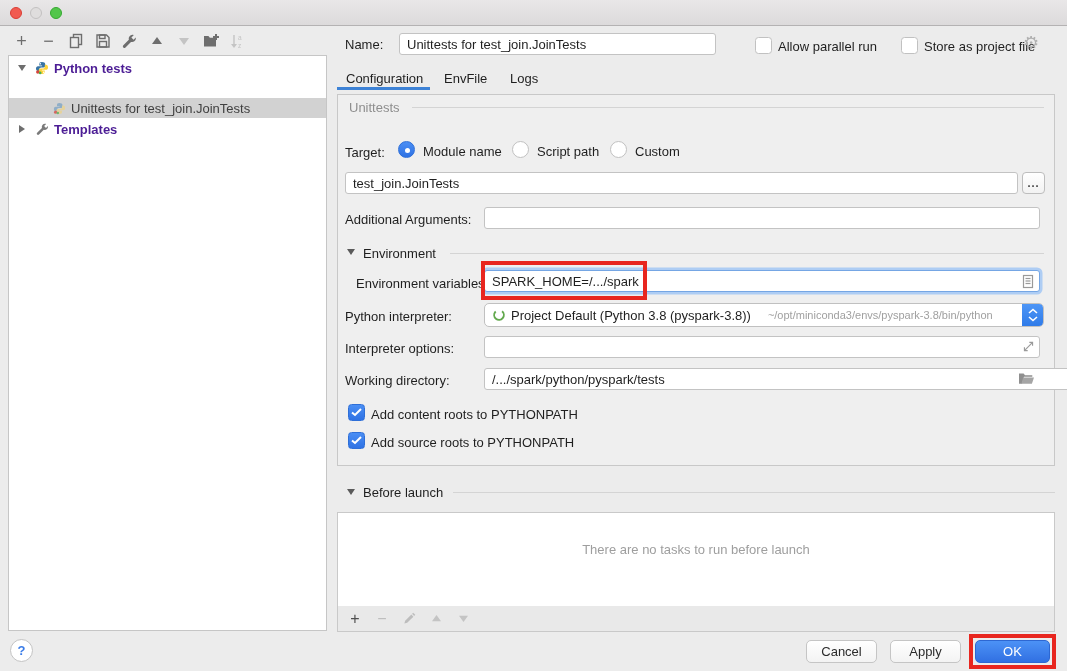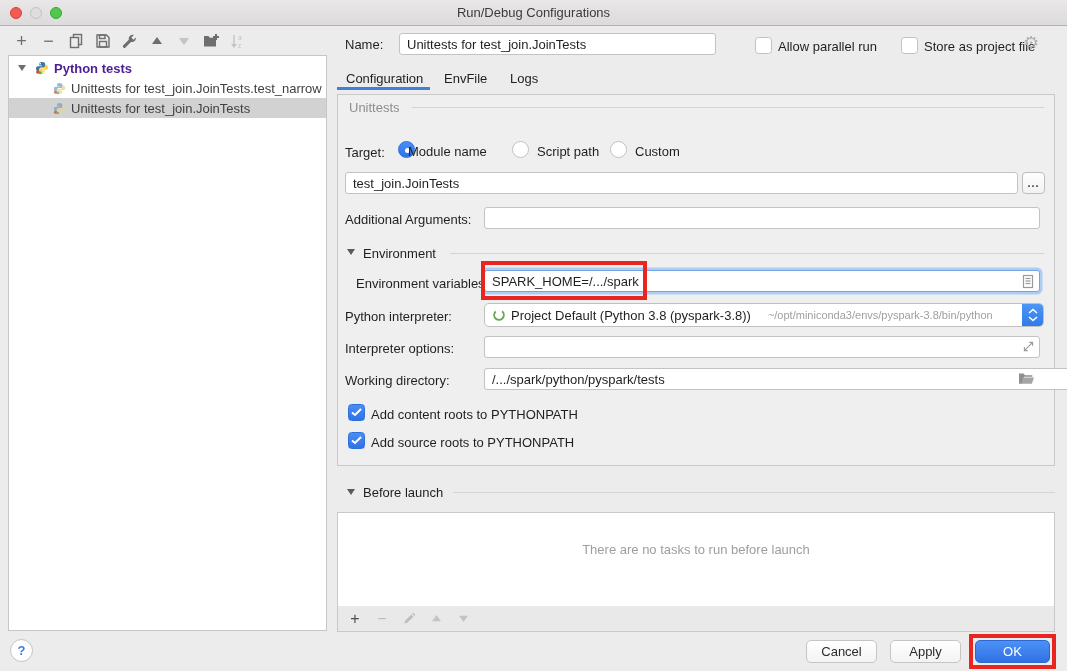--- a/index.html
+++ b/index.html
@@ -65,21 +65,20 @@
 
   .help-btn { position:absolute; left:10px; top:639px; width:23px; height:23px; border-radius:50%; background:#fff; border:1px solid #c3c3c3; color:#3a7ce8; font-weight:bold; display:flex; align-items:center; justify-content:center; font-size:13px; }
 </style>
 </head>
 <body>
 
 <div class="titlebar">
   <span class="tl red"></span>
   <span class="tl gray"></span>
   <span class="tl green"></span>
-  <div class="title">Run/Debug Configurations</div>
 </div>
 
 <div class="sb-toolbar">
   <span class="tb-ic" style="font-size:18px;">+</span>
   <span class="tb-ic" style="font-size:18px;">−</span>
   <span class="tb-ic">
     <svg width="16" height="16" viewBox="0 0 16 16">
         <rect x="5.5" y="1.5" width="8" height="10" fill="none" stroke="#6e6e6e" stroke-width="1.4"></rect>
         <rect x="2.5" y="4.5" width="8" height="10" fill="#ececec" stroke="#6e6e6e" stroke-width="1.4"></rect>
       </svg>
@@ -130,42 +129,40 @@
           <path d="M7.9 1.2c-2.3 0-3 1-3 2.4v1.6h3.2v.7H3.4c-1.4 0-2.3 1.1-2.3 2.8 0 1.8.9 2.9 2.3 2.9h1.4V9.8c0-1.3 1.1-2.4 2.4-2.4h2.5c1.2 0 2-.8 2-2V3.6c0-1.4-1.5-2.4-3.8-2.4z" fill="#3874a4"></path>
           <circle cx="6.1" cy="3.1" r=".8" fill="#fff"></circle>
           <path d="M8.1 14.8c2.3 0 3-1 3-2.4v-1.6H7.9v-.7h4.7c1.4 0 2.3-1.1 2.3-2.8 0-1.8-.9-2.9-2.3-2.9h-1.4v1.8c0 1.3-1.1 2.4-2.4 2.4H6.3c-1.2 0-2 .8-2 2v1.8c0 1.4 1.5 2.4 3.8 2.4z" fill="#ffd43b"></path>
           <circle cx="9.9" cy="12.9" r=".8" fill="#fff"></circle>
           <circle cx="3.2" cy="12.6" r="2" fill="#d6443c"></circle>
           <circle cx="5.9" cy="13.6" r="1.6" fill="#4caf50"></circle>
         </svg>
     </span>
     <span class="tree-label bold">Python tests</span>
   </div>
-  <div class="tree-row" style="top:22px;">
-    <span style="margin-left:44px;display:flex;opacity:.75;">
-      <svg width="13" height="13" viewBox="0 0 16 16">
-          <path d="M7.9 1.2c-2.3 0-3 1-3 2.4v1.6h3.2v.7H3.4c-1.4 0-2.3 1.1-2.3 2.8 0 1.8.9 2.9 2.3 2.9h1.4V9.8c0-1.3 1.1-2.4 2.4-2.4h2.5c1.2 0 2-.8 2-2V3.6c0-1.4-1.5-2.4-3.8-2.4z" fill="#7ba3c4"></path>
-          <path d="M8.1 14.8c2.3 0 3-1 3-2.4v-1.6H7.9v-.7h4.7c1.4 0 2.3-1.1 2.3-2.8 0-1.8-.9-2.9-2.3-2.9h-1.4v1.8c0 1.3-1.1 2.4-2.4 2.4H6.3c-1.2 0-2 .8-2 2v1.8c0 1.4 1.5 2.4 3.8 2.4z" fill="#ecd28a"></path>
-          <circle cx="3.2" cy="12.6" r="2" fill="#d6443c"></circle>
-          <circle cx="5.9" cy="13.6" r="1.6" fill="#4caf50"></circle>
-        </svg>
-    </span>
-    <span class="tree-label" style="color:#3f3f3f;">Unittests for test_join.JoinTests.test_narrow</span>
-  </div>
   <div class="tree-row sel" style="top:42px;">
     <span style="margin-left:44px;display:flex;opacity:.75;">
       <svg width="13" height="13" viewBox="0 0 16 16">
           <path d="M7.9 1.2c-2.3 0-3 1-3 2.4v1.6h3.2v.7H3.4c-1.4 0-2.3 1.1-2.3 2.8 0 1.8.9 2.9 2.3 2.9h1.4V9.8c0-1.3 1.1-2.4 2.4-2.4h2.5c1.2 0 2-.8 2-2V3.6c0-1.4-1.5-2.4-3.8-2.4z" fill="#7ba3c4"></path>
           <path d="M8.1 14.8c2.3 0 3-1 3-2.4v-1.6H7.9v-.7h4.7c1.4 0 2.3-1.1 2.3-2.8 0-1.8-.9-2.9-2.3-2.9h-1.4v1.8c0 1.3-1.1 2.4-2.4 2.4H6.3c-1.2 0-2 .8-2 2v1.8c0 1.4 1.5 2.4 3.8 2.4z" fill="#ecd28a"></path>
           <circle cx="3.2" cy="12.6" r="2" fill="#d6443c"></circle>
           <circle cx="5.9" cy="13.6" r="1.6" fill="#4caf50"></circle>
         </svg>
     </span>
     <span class="tree-label" style="color:#3f3f3f;">Unittests for test_join.JoinTests</span>
   </div>
+  <div class="tree-row" style="top:63px;">
+    <span style="margin-left:10px;" class="tri-right"></span>
+    <span style="margin-left:11px;display:flex;">
+      <svg width="13" height="13" viewBox="0 0 16 16">
+          <path fill="#7a7a7a" d="M14.8 4.6a4 4 0 0 1-5.2 3.8l-5.9 5.9a1.6 1.6 0 0 1-2.3-2.3l5.9-5.9A4 4 0 0 1 11.1.9c.5 0 1 .1 1.4.3L10 3.7l2.3 2.3 2.4-2.4c.1.3.1.6.1 1z"></path>
+        </svg>
+    </span>
+    <span class="tree-label bold">Templates</span>
+  </div>
 </div>
 
 <span class="lbl" style="left:345px; top:37px;">Name:</span>
 <input class="field" style="left: 399px; top: 33px; width: 317px;" value="Unittests for test_join.JoinTests">
 <span class="cb" style="left:755px; top:37px;"></span>
 <span class="lbl" style="left:778px; top:39px;">Allow parallel run</span>
 <span class="cb" style="left:901px; top:37px;"></span>
 <span class="lbl" style="left:924px; top:39px;">Store as project file</span>
 <span class="abs" style="left:1023px; top:32px; font-size:18px; color:#b0b0b0;">⚙</span>
 
@@ -174,21 +171,21 @@
 <span class="tab" style="left:510px;">Logs</span>
 <div class="tab-underline"></div>
 
 <div class="main-panel"></div>
 
 <span class="glbl" style="left:349px; top:100px;">Unittests</span>
 <div class="hline" style="left:412px; top:107px; width:632px;"></div>
 
 <span class="lbl" style="left:345px; top:145px;">Target:</span>
 <span class="radio on" style="left:398px; top:141px;"></span>
-<span class="lbl" style="left:408px; top:144px;">Module name</span>
+<span class="lbl" style="left:423px; top:144px;">Module name</span>
 <span class="radio" style="left:512px; top:141px;"></span>
 <span class="lbl" style="left:537px; top:144px;">Script path</span>
 <span class="radio" style="left:610px; top:141px;"></span>
 <span class="lbl" style="left:635px; top:144px;">Custom</span>
 
 <input class="field" style="left: 345px; top: 172px; width: 673px;" value="test_join.JoinTests">
 <span class="browse-btn">...</span>
 
 <span class="lbl" style="left:345px; top:212px;">Additional Arguments:</span>
 <input class="field" style="left: 484px; top: 207px; width: 556px;" value="">

